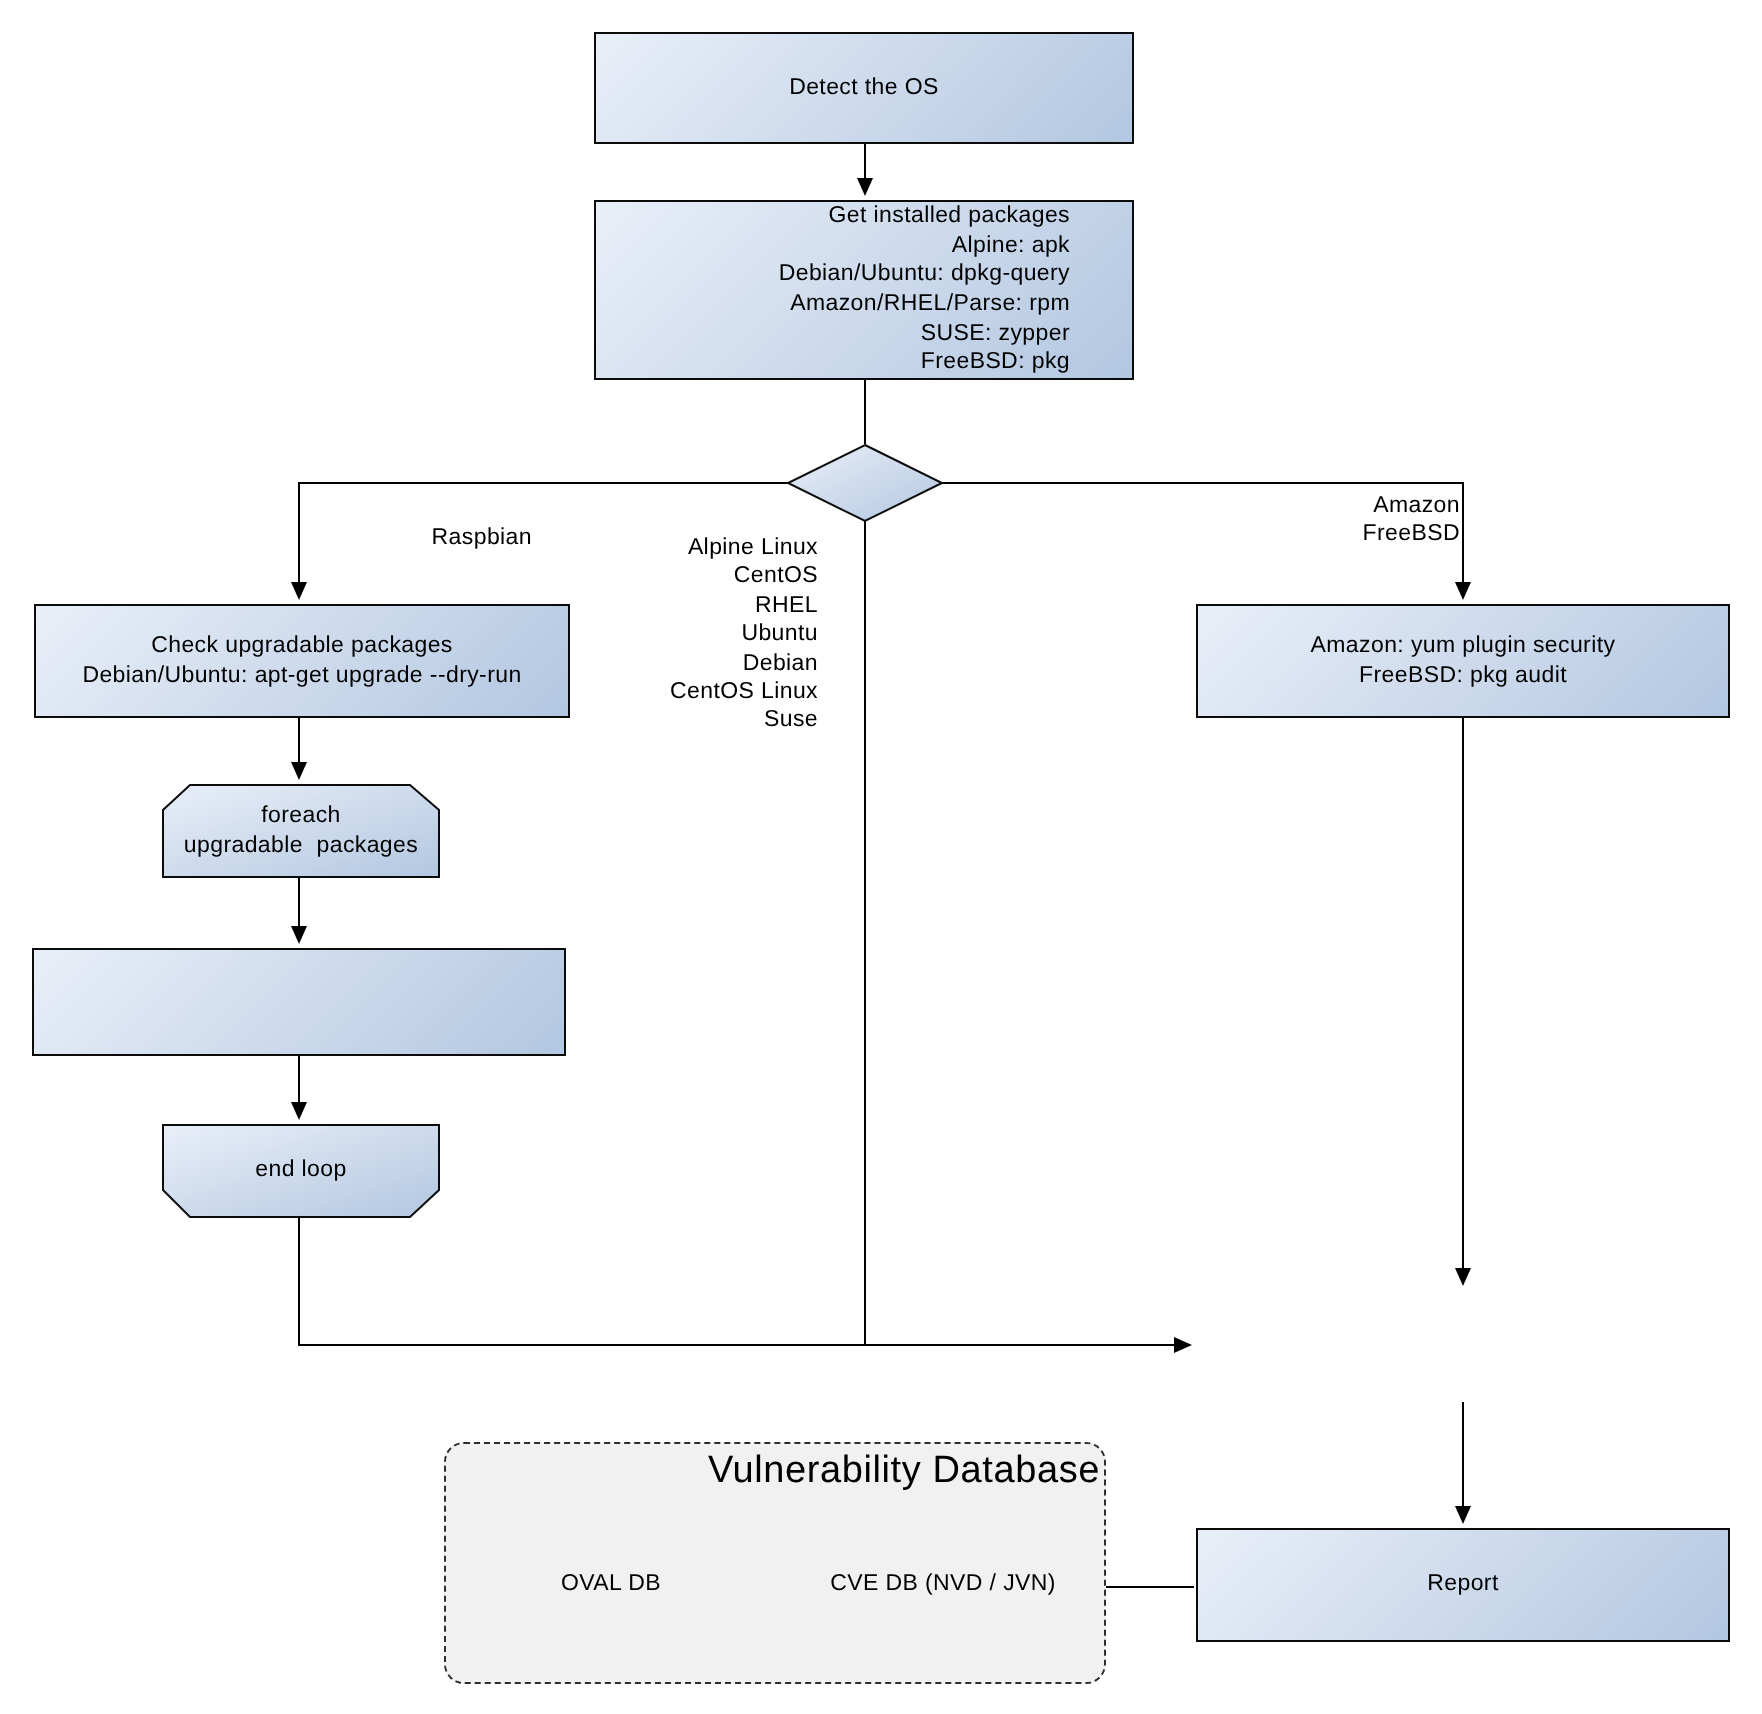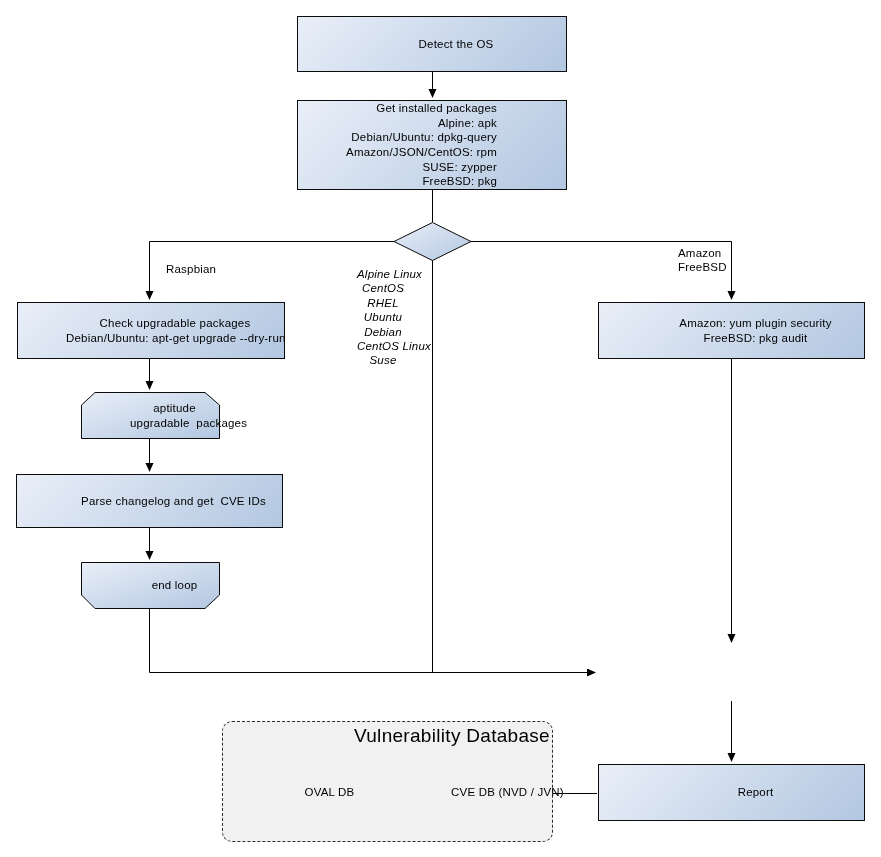--- a/index.html
+++ b/index.html
@@ -9,31 +9,31 @@
   }
   .layer{position:absolute;left:0;top:0;width:881px;height:857px;}
   svg.layer{pointer-events:none;}
   .node{
     position:absolute;box-sizing:border-box;border:1px solid #0b0b0b;
     background:linear-gradient(135deg,#e9eff8 0%,#cddaec 52%,#b2c7e1 100%);
     display:flex;flex-direction:column;justify-content:center;
     text-align:center;font-size:11.5px;line-height:14.6px;letter-spacing:0.2px;
     z-index:3;
   }
-  .node.align-right{align-items:flex-end;text-align:right;padding-right:69px;}
-  .tline{white-space:pre;margin-left:48px;}
+  .node.align-right{align-items:flex-end;text-align:right;padding-right:31px;}
+  .tline{white-space:pre;}
   .shape-text{
     position:absolute;display:flex;flex-direction:column;justify-content:center;
     text-align:center;font-size:11.5px;line-height:14.6px;letter-spacing:0.2px;z-index:4;
   }
   .lbl{
     position:absolute;font-size:11.5px;line-height:14.4px;letter-spacing:0.2px;z-index:4;
   }
-  .lbl.center{text-align:left;}
-  .lbl.right{text-align:center;font-style:italic;}
+  .lbl.center{text-align:right;}
+  .lbl.right{text-align:right;}
   .vdb-container{
     position:absolute;left:222px;top:721px;width:331px;height:121px;box-sizing:border-box;
     border:1.5px dashed #2e2e2e;border-radius:10px;background:#f1f1f1;z-index:1;
   }
   .vdb-title{
     position:absolute;left:226px;top:725px;width:324px;text-align:right;
     font-size:19px;letter-spacing:0.3px;z-index:4;
   }
 </style>
 </head>
@@ -94,37 +94,36 @@
   </svg>
 
   <div class="node" style="left:297px;top:16px;width:270px;height:56px">
     <div class="tline">Detect the OS</div>
   </div>
 
   <div class="node align-right" style="left:297px;top:100px;width:270px;height:90px">
     <div class="tline">Get installed packages</div>
     <div class="tline">Alpine: apk</div>
     <div class="tline">Debian/Ubuntu: dpkg-query</div>
-    <div class="tline">Amazon/JSON/CentOS: rpm</div>
+    <div class="tline">Amazon/RHEL/Parse: rpm</div>
     <div class="tline">SUSE: zypper</div>
     <div class="tline">FreeBSD: pkg</div>
   </div>
 
   <div class="node" style="left:17px;top:302px;width:268px;height:57px">
     <div class="tline">Check upgradable packages</div>
     <div class="tline">Debian/Ubuntu: apt-get upgrade --dry-run</div>
   </div>
 
   <div class="shape-text" style="left:82px;top:393px;width:137px;height:45px">
-    <div class="tline">aptitude</div>
+    <div class="tline">foreach</div>
     <div class="tline">upgradable  packages</div>
   </div>
 
   <div class="node" style="left:16px;top:474px;width:267px;height:54px">
-    <div class="tline">Parse changelog and get  CVE IDs</div>
   </div>
 
   <div class="shape-text" style="left:82px;top:563px;width:137px;height:45px">
     <div class="tline">end loop</div>
   </div>
 
   <div class="node" style="left:598px;top:302px;width:267px;height:57px">
     <div class="tline">Amazon: yum plugin security</div>
     <div class="tline">FreeBSD: pkg audit</div>
   </div>

